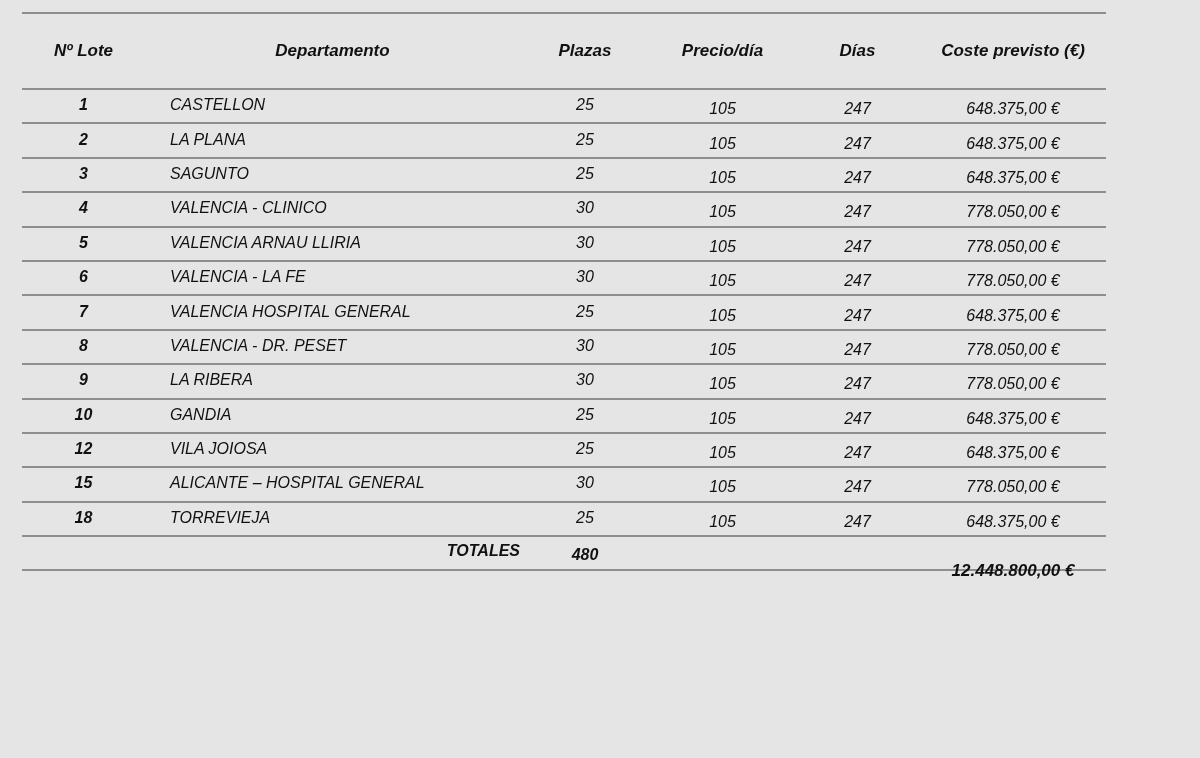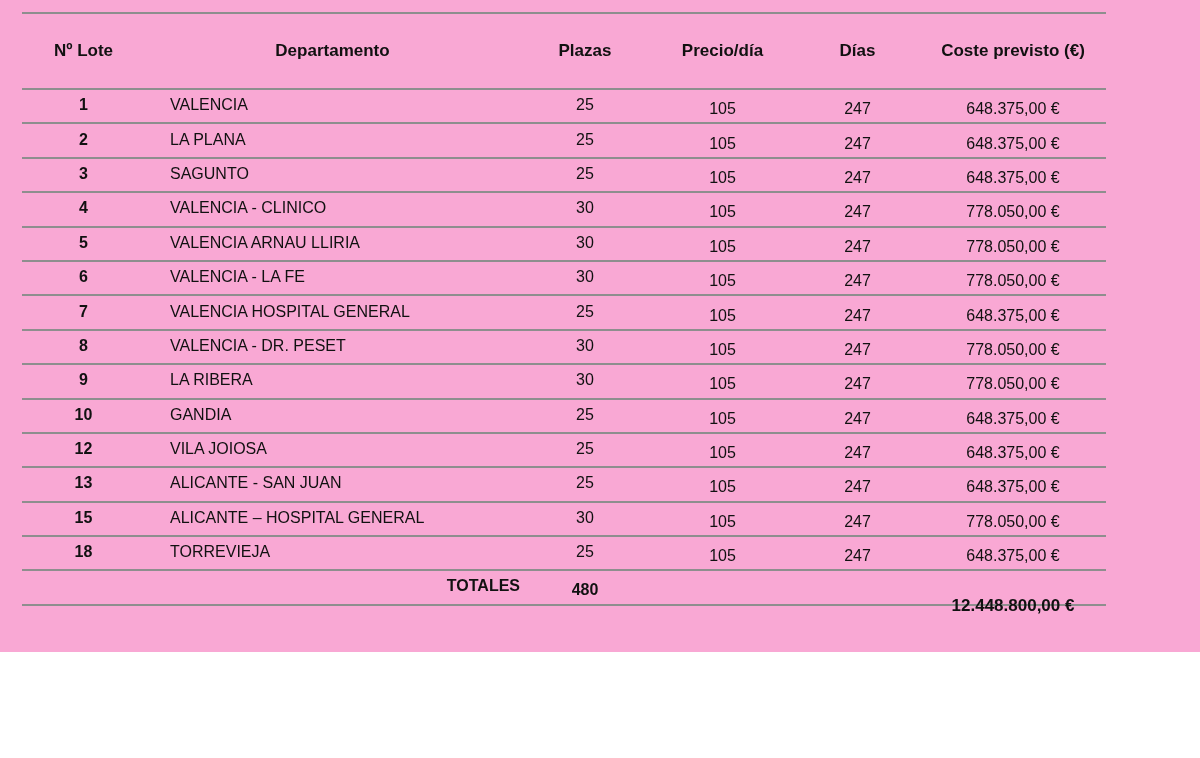--- a/index.html
+++ b/index.html
@@ -5,23 +5,24 @@
   html, body {
     margin: 0;
     padding: 0;
     background: #ffffff;
     font-family: "Liberation Sans", sans-serif;
     color: #111111;
   }
   .page {
     position: relative;
     width: 1200px;
-    height: 652px;
-    background: #f9a8d4;
+    height: 758px;
+    background: #e5e5e5;
     overflow: hidden;
+    font-style: italic;
   }
   table.lots {
     position: absolute;
     left: 22px;
     top: 12px;
     width: 1084px;
     border-collapse: collapse;
     table-layout: fixed;
   }
   
@@ -97,21 +98,21 @@
         <th>Departamento</th>
         <th>Plazas</th>
         <th>Precio/día</th>
         <th>Días</th>
         <th>Coste previsto (€)</th>
       </tr>
     </thead>
     <tbody id="table-body">
   <tr>
     <td class="cell-lote">1</td>
-    <td class="cell-departamento">VALENCIA</td>
+    <td class="cell-departamento">CASTELLON</td>
     <td class="cell-plazas">25</td>
     <td class="cell-precio">105</td>
     <td class="cell-dias">247</td>
     <td class="cell-coste">648.375,00 €</td>
   </tr>
 
   <tr>
     <td class="cell-lote">2</td>
     <td class="cell-departamento">LA PLANA</td>
     <td class="cell-plazas">25</td>
@@ -195,28 +196,20 @@
 
   <tr>
     <td class="cell-lote">12</td>
     <td class="cell-departamento">VILA JOIOSA</td>
     <td class="cell-plazas">25</td>
     <td class="cell-precio">105</td>
     <td class="cell-dias">247</td>
     <td class="cell-coste">648.375,00 €</td>
   </tr>
 
-  <tr>
-    <td class="cell-lote">13</td>
-    <td class="cell-departamento">ALICANTE - SAN JUAN</td>
-    <td class="cell-plazas">25</td>
-    <td class="cell-precio">105</td>
-    <td class="cell-dias">247</td>
-    <td class="cell-coste">648.375,00 €</td>
-  </tr>
 
 
   <tr>
     <td class="cell-lote">15</td>
     <td class="cell-departamento">ALICANTE – HOSPITAL GENERAL</td>
     <td class="cell-plazas">30</td>
     <td class="cell-precio">105</td>
     <td class="cell-dias">247</td>
     <td class="cell-coste">778.050,00 €</td>
   </tr>

